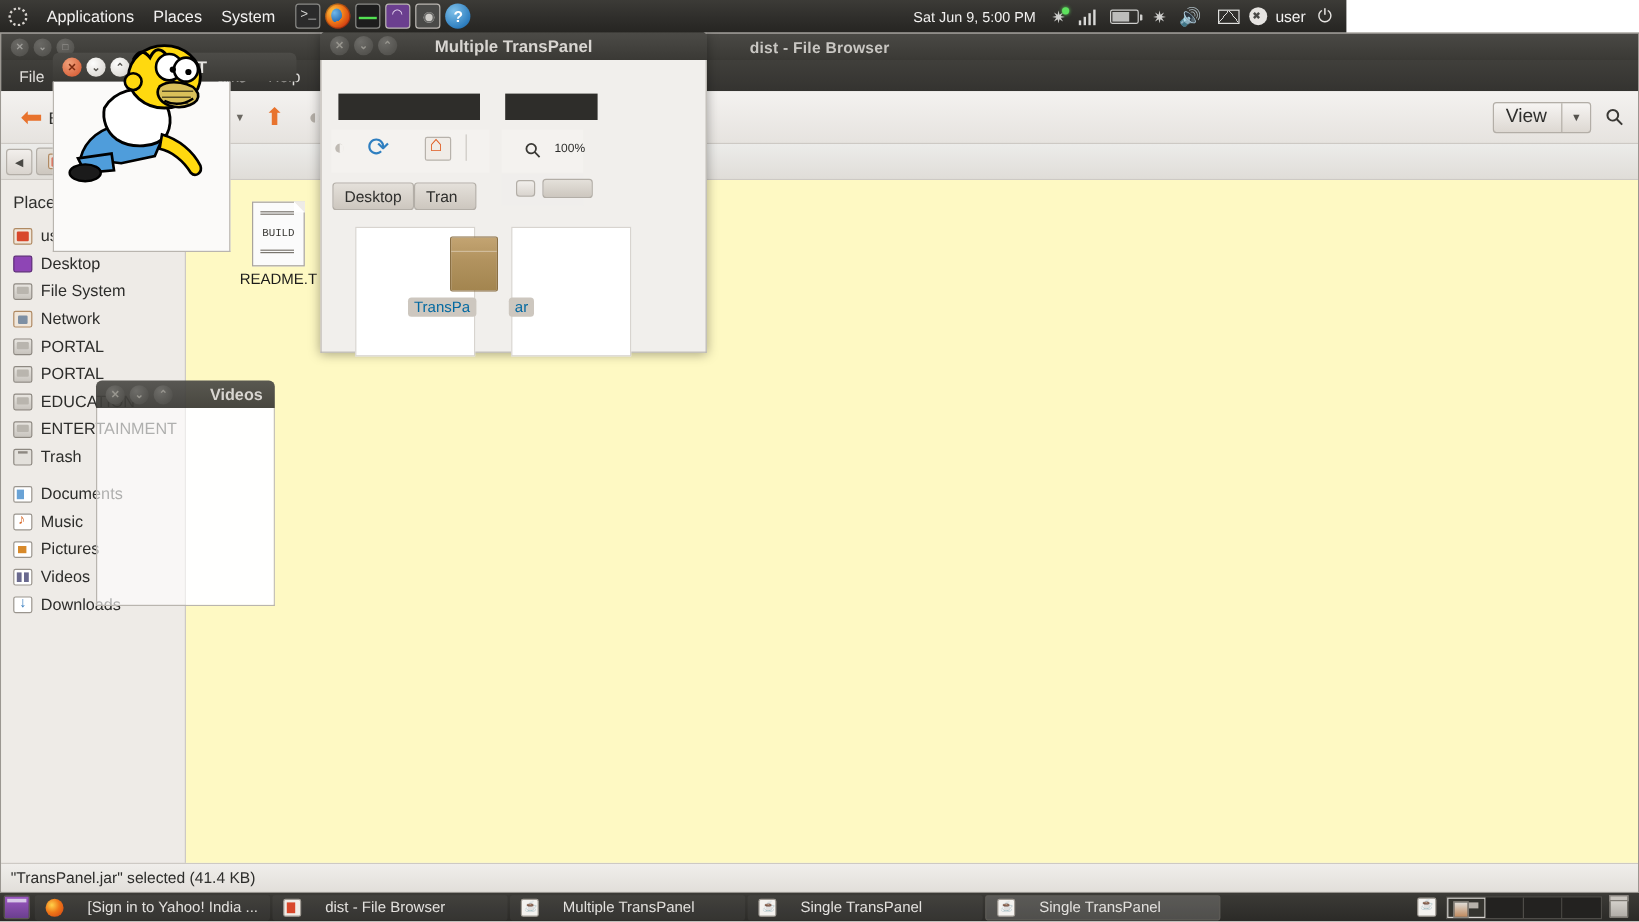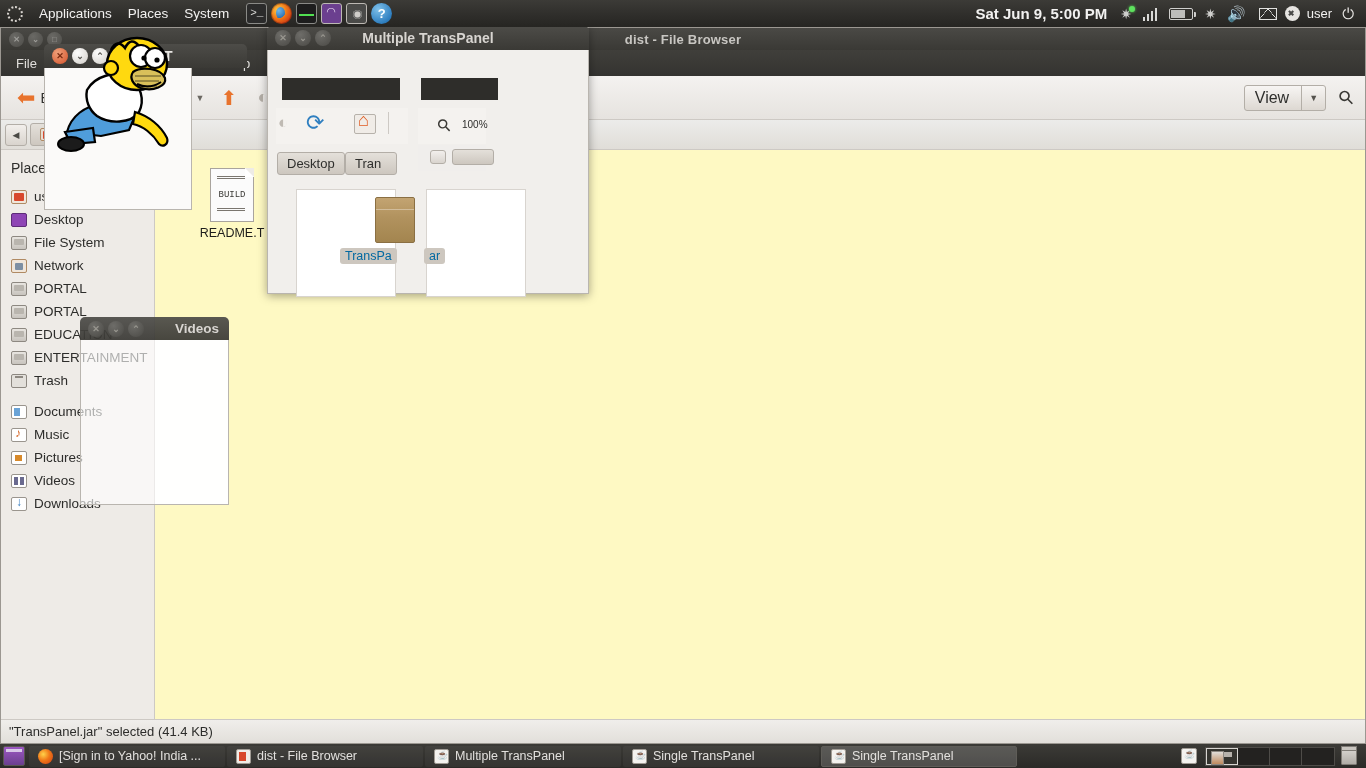--- a/index.html
+++ b/index.html
@@ -6,21 +6,21 @@
   html, body {
     width: 1366px; height: 768px;
     overflow: hidden;
     font-family: "Liberation Sans", sans-serif;
     background: #ffffff;
   }
   #screen { position: relative; width: 1366px; height: 768px; background:#fff; }
 
   
   .top-panel {
-    position: absolute; top:0; left:0; width:1366px; height:27px;
+    position: absolute; top:0; left:0; width:1122px; height:27px;
     background: linear-gradient(to bottom, #3c3b37 0%, #2f2e2b 55%, #262522 100%);
     color:#e8e8e6; display:flex; align-items:center;
     font-size:13.5px; z-index: 500; justify-content: center;
   }
   .ubuntu-logo {
     width:20px; height:20px; margin-left:5px; margin-right:6px;
     border-radius:50%; position:relative; flex:none;
   }
   .ubuntu-logo::before{
     content:""; position:absolute; inset:2px; border-radius:50%;
@@ -44,21 +44,21 @@
   .ic-sysmon::after{content:""; position:absolute; left:2px; right:2px; top:10px; height:2px;
            background:#52e052; box-shadow:0 -4px 0 -1px #52e052, 0 4px 0 -1px #52e052;}
   .ic-purple { background:#6b3f8f; border:1px solid #bcb8b3; }
   .ic-purple::after{content:"◠"; color:#e8d8f2; font-size:11px; position:absolute; top:1px; left:4px;}
   .ic-cam { background:#4a4a48; border:1px solid #bcb8b3; }
   .ic-cam::after{content:""; position:absolute; width:9px;height:9px;border-radius:50%;
            background:#cfcdc9; left:6px; top:6px; box-shadow:inset 0 0 0 1.5px #6a6a68;}
   .ic-help { background:radial-gradient(circle at 35% 30%, #7fc1ea 0%, #2f7fc0 70%, #1c5b91 100%);
            border-radius:50%; color:#fff; font-weight:bold; font-size:13px; }
   .tp-right { margin-left:auto; display:flex; align-items:center; padding-right:6px; gap:2px;}
-  .tp-clock { font-size:15px; color:#f2f1f0; padding:2px 7px; white-space:nowrap;font-weight:bold;}
+  .tp-clock { font-size:12px; color:#f2f1f0; padding:2px 7px; white-space:nowrap;}
   .bt-ic { color:#cfcfcd; font-size:14px; padding:0 4px; position:relative;}
   .bt-dot::after{content:""; position:absolute; width:6px;height:6px;border-radius:50%;
            background:#5ee25e; right:1px; top:0px; box-shadow:0 0 3px #5ee25e;}
   .sig { display:flex; align-items:flex-end; gap:1.5px; padding:0 5px; height:14px;}
   .sig i { display:block; width:2.5px; background:#d8d8d6; }
   .batt { width:24px;height:12px;border:1.5px solid #cfcfcd;border-radius:2px;
           position:relative; margin:0 5px; }
   .batt::after{content:""; position:absolute; right:-4px; top:3px; width:2.5px;height:5px;
           background:#cfcfcd; border-radius:0 1px 1px 0;}
   .batt i{position:absolute; left:1px;top:1px;bottom:1px;width:60%;background:#bdbdbb;}
@@ -305,21 +305,21 @@
     background:linear-gradient(to bottom,#3c3b37,#2b2a27);
     display:flex; align-items:center; z-index:400; font-size:12.5px;
   }
   .tb-show {
     width:22px; height:20px; margin:0 4px 0 3px; flex:none;
     background:linear-gradient(to bottom,#9c58c2,#6b3f8f);
     border:1px solid #5a5751; border-radius:2px; position:relative;
   }
   .tb-show::after{content:"";position:absolute;left:2px;right:2px;top:2px;height:3px;background:#d8c8e8;}
   .task-item {
-    display:flex; align-items:center; gap:6px; height:21px;
+    display:flex; align-items:center; gap:20px; height:21px;
     padding:0 9px; color:#e2e0dd; max-width:215px; min-width:120px;
     white-space:nowrap; overflow:hidden; border-radius:2px; margin-right:2px;
   }
   .task-item.inactive { background:rgba(255,255,255,0.045); }
   .task-item.active { background:rgba(255,255,255,0.17); border:1px solid #5f5d58; }
   .tk-ic { width:15px;height:15px;flex:none;border-radius:2px;position:relative;}
   .tk-ff { background:radial-gradient(circle at 35% 35%, #ffd24a 0%, #f07818 45%, #cf3c13 100%); border-radius:50%;}
   .tk-nautilus { background:#f0ece7; border:1px solid #a09b94;}
   .tk-nautilus::after{content:"";position:absolute;left:2px;top:2px;width:7px;height:9px;background:#d8472b;}
   .tk-java { background:#f4f2ef; border:1px solid #a09b94;}

